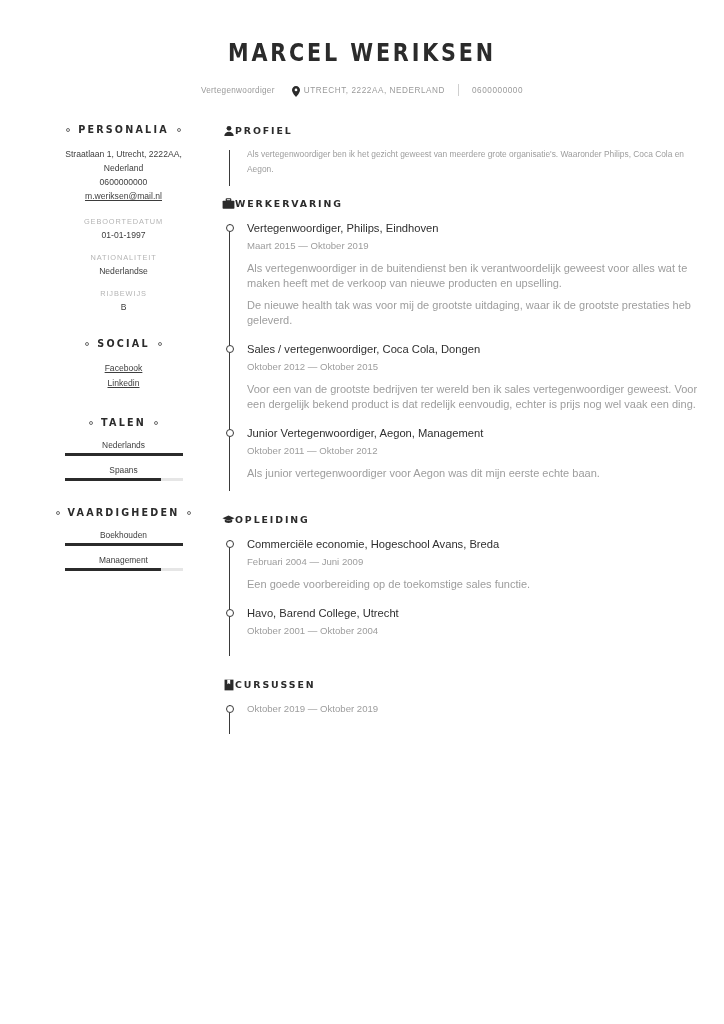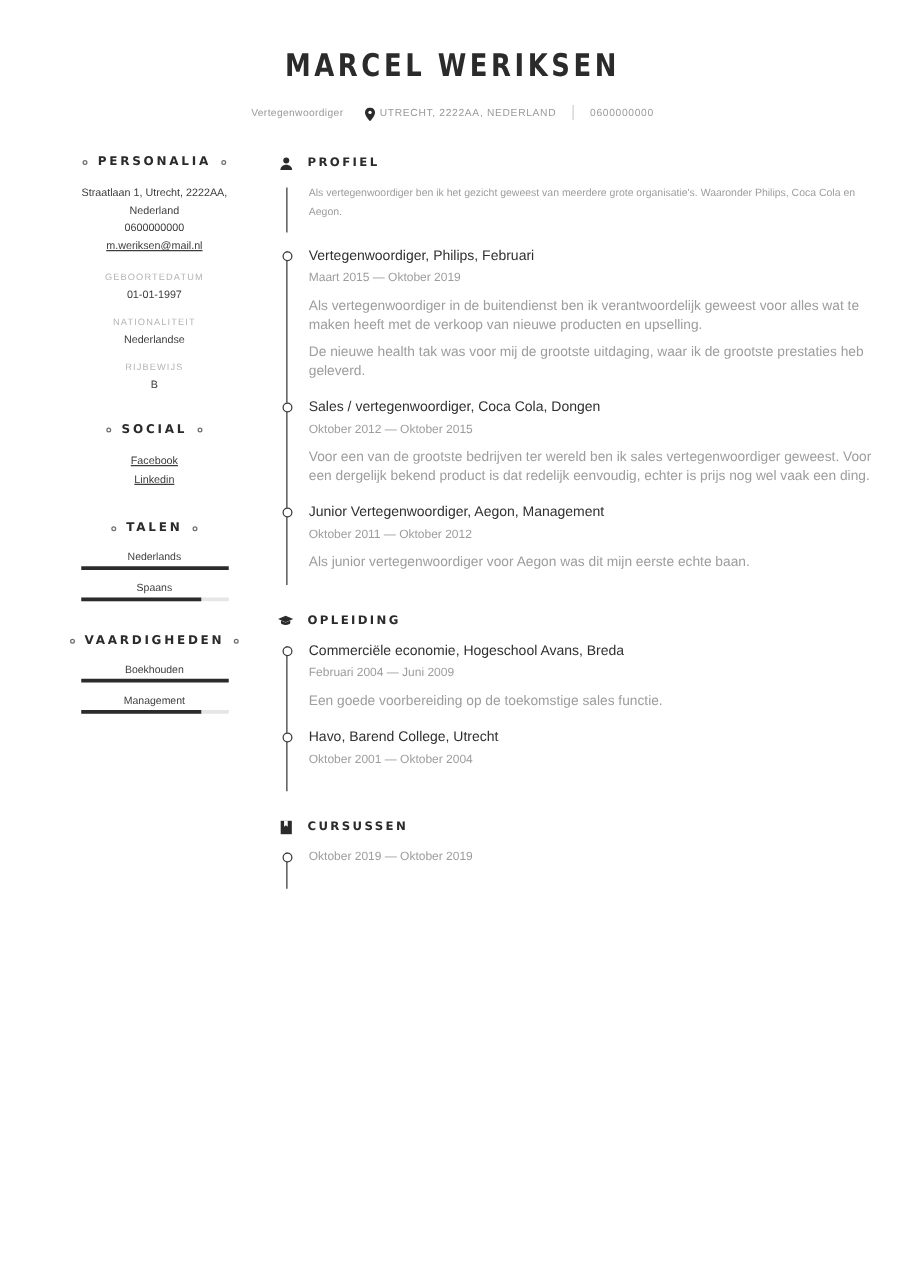--- a/index.html
+++ b/index.html
@@ -154,21 +154,20 @@
     height: 3px;
     background: #2b2b2b;
   }
 
   
   .section { margin-bottom: 4px; }
 
   .sec-heading {
     display: flex;
     align-items: center;
-    gap: 11px;
     margin-bottom: 10px;
   }
   .sec-icon {
     width: 13px;
     height: 13px;
     flex: 0 0 auto;
     display: flex;
     align-items: center;
     justify-content: center;
   }
@@ -366,25 +365,34 @@
             </svg>
           </span>
           <span class="sec-title">PROFIEL</span>
         </div>
         <div class="profile-block">
           <div class="profile-text">Als vertegenwoordiger ben ik het gezicht geweest van meerdere grote organisatie's. Waaronder Philips, Coca Cola en Aegon.</div>
         </div>
       </div>
 
       <div class="section">
+        <div class="sec-heading">
+          <span class="sec-icon">
+            <svg viewBox="0 0 14 13" width="13" height="12">
+              <rect x="4.6" y="0.8" width="4.8" height="2.4" rx="0.6" fill="none" stroke="#2b2b2b" stroke-width="1.3"></rect>
+              <rect x="0.6" y="3.1" width="12.8" height="8.6" rx="0.8" fill="#2b2b2b"></rect>
+            </svg>
+          </span>
+          <span class="sec-title">WERKERVARING</span>
+        </div>
         <div class="timeline">
 
           <div class="tl-entry">
             <span class="tl-dot"></span>
-            <div class="entry-title">Vertegenwoordiger, Philips, Februari</div>
+            <div class="entry-title">Vertegenwoordiger, Philips, Eindhoven</div>
             <div class="entry-date">Maart 2015 — Oktober 2019</div>
             <div class="entry-para">Als vertegenwoordiger in de buitendienst ben ik verantwoordelijk geweest voor alles wat te maken heeft met de verkoop van nieuwe producten en upselling.</div>
             <div class="entry-para">De nieuwe health tak was voor mij de grootste uitdaging, waar ik de grootste prestaties heb geleverd.</div>
           </div>
 
           <div class="tl-entry">
             <span class="tl-dot"></span>
             <div class="entry-title">Sales / vertegenwoordiger, Coca Cola, Dongen</div>
             <div class="entry-date">Oktober 2012 — Oktober 2015</div>
             <div class="entry-para">Voor een van de grootste bedrijven ter wereld ben ik sales vertegenwoordiger geweest. Voor een dergelijk bekend product is dat redelijk eenvoudig, echter is prijs nog wel vaak een ding.</div>

